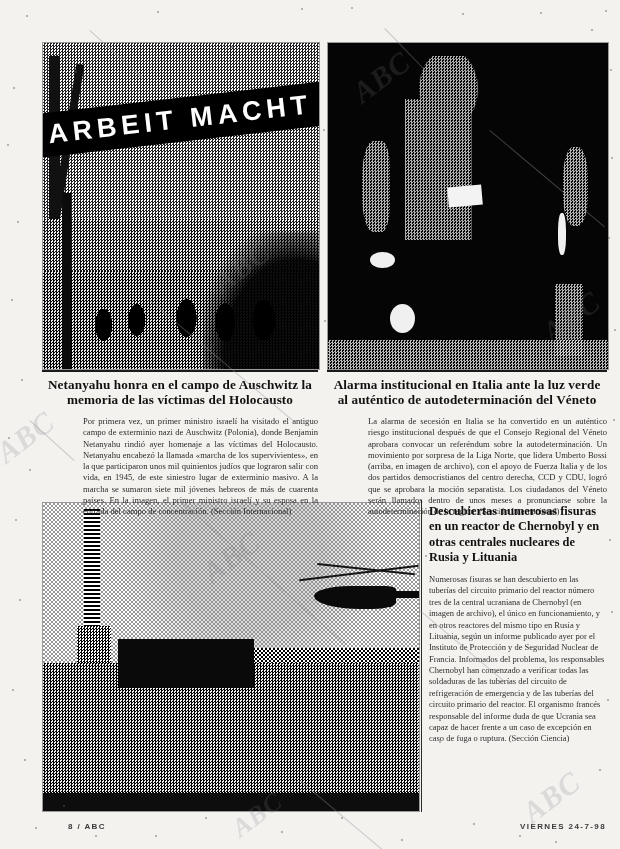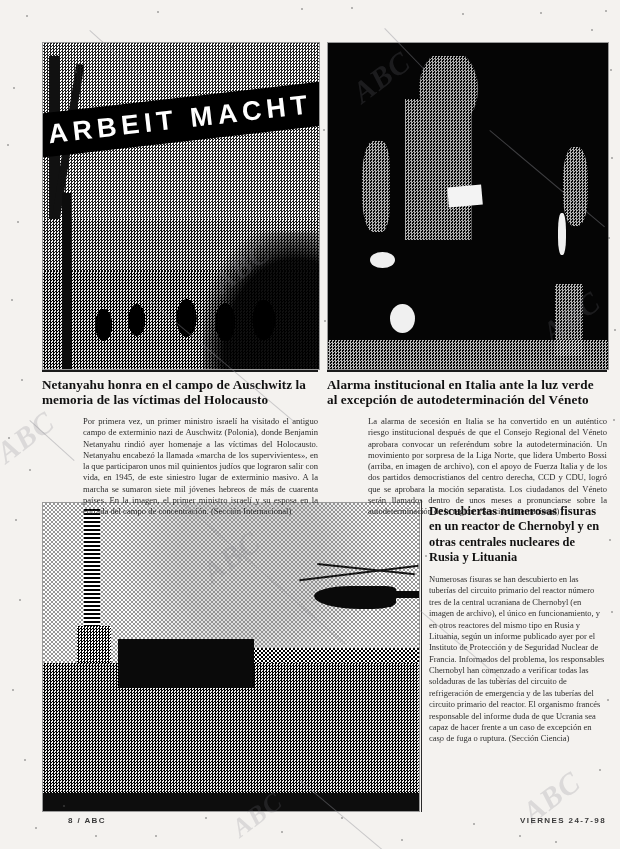--- a/index.html
+++ b/index.html
@@ -195,20 +195,21 @@
 
   
   .col { position:absolute; z-index:10; }
   .rule-top {
     height: 2px; background:#1a1a1a; width:100%;
   }
   .headline {
     font-family:"Liberation Serif", serif;
     font-weight:bold;
     color:#111;
+    text-align:center;
     line-height:1.16;
     margin: 5px 0 4px 0;
   }
   .h-main { font-size:13.2px; letter-spacing:.1px; }
   .body-text {
     font-family:"Liberation Serif", serif;
     font-size:8.6px;
     line-height:1.31;
     color:#2b2b2b;
     text-align:justify;
@@ -241,20 +242,21 @@
   }
   
   .footer-left, .footer-right {
     position:absolute;
     font-family:"Liberation Sans", sans-serif;
     font-size:8px;
     letter-spacing:1.4px;
     color:#3a3a3a;
     font-weight:bold;
     z-index:20;
+    margin-top:6px;
   }
 </style>
 </head>
 <body>
 
 <div class="page">
 
   <div class="photo" style="left:42px; top:42px; width:276px; height:326px;">
     <div class="halftone">
       <div class="p1-sky"></div>
@@ -285,21 +287,21 @@
   </div>
 
   <div class="col" style="left:42px; top:370px; width:276px;">
     <div class="rule-top"></div>
     <h2 class="headline h-main">Netanyahu honra en el campo de Auschwitz la memoria de las víctimas del Holocausto</h2>
     <p class="body-text">Por primera vez, un primer ministro israelí ha visitado el antiguo campo de exterminio nazi de Auschwitz (Polonia), donde Benjamin Netanyahu rindió ayer homenaje a las víctimas del Holocausto. Netanyahu encabezó la llamada «marcha de los supervivientes», en la que participaron unos mil quinientos judíos que lograron salir con vida, en 1945, de este siniestro lugar de exterminio masivo. A la marcha se sumaron siete mil jóvenes hebreos de más de cuarenta países. En la imagen, el primer ministro israelí y su esposa en la entrada del campo de concentración. (Sección Internacional)</p>
   </div>
 
   <div class="col" style="left:327px; top:370px; width:280px;">
     <div class="rule-top"></div>
-    <h2 class="headline h-main">Alarma institucional en Italia ante la luz verde al excepción de autodeterminación del Véneto</h2>
+    <h2 class="headline h-main">Alarma institucional en Italia ante la luz verde al auténtico de autodeterminación del Véneto</h2>
     <p class="body-text">La alarma de secesión en Italia se ha convertido en un auténtico riesgo institucional después de que el Consejo Regional del Véneto aprobara convocar un referéndum sobre la autodeterminación. Un movimiento por sorpresa de la Liga Norte, que lidera Umberto Bossi (arriba, en imagen de archivo), con el apoyo de Fuerza Italia y de los dos partidos democristianos del centro derecha, CCD y CDU, logró que se aprobara la moción separatista. Los ciudadanos del Véneto serán llamados dentro de unos meses a pronunciarse sobre la autodeterminación de la región. (Sección Internacional)</p>
   </div>
 
   <div class="photo p3" style="left:42px; top:502px; width:376px; height:308px;">
     <div class="halftone">
       <div class="p3-sky"></div>
       <div class="p3-stack"></div>
       <div class="p3-stack2"></div>
       <div class="p3-roof"></div>
       <div class="p3-building"></div>

